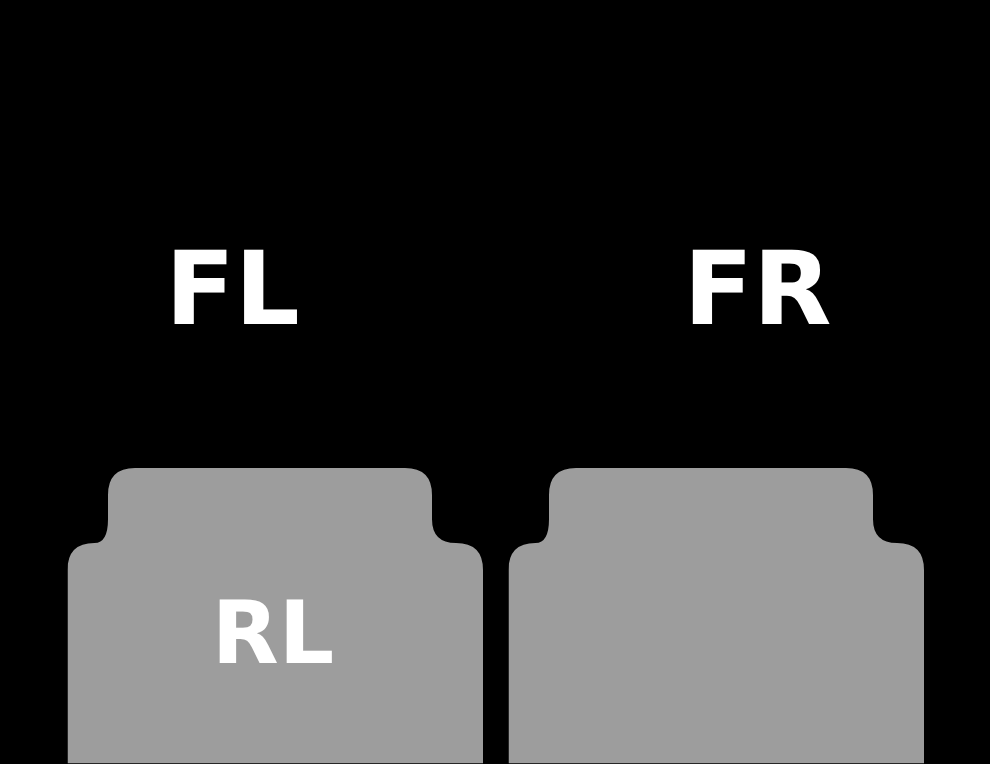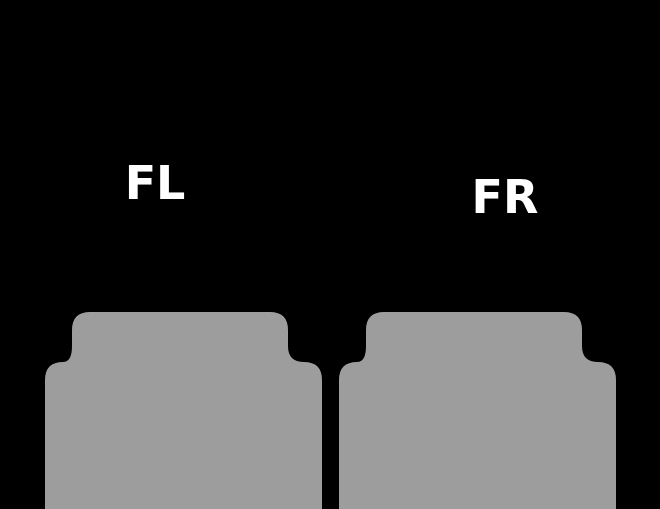--- a/index.html
+++ b/index.html
@@ -17,46 +17,47 @@
   }
   .pos-label {
     position: absolute;
     color: #ffffff;
     font-weight: bold;
     text-align: center;
     line-height: 1;
     user-select: none;
   }
   .pos-label.front {
-    font-size: 46px;
+    font-size: 68px;
     width: 120px;
   }
   .pos-label.rear {
     font-size: 58px;
     width: 120px;
   }
   .mat {
     position: absolute;
     width: 277px;
     height: 200px;
     display: block;
   }
 </style>
 </head>
 <body>
 
 <div id="stage">
 
   <div class="pos-label front" style="left:95px; top:160px;">FL</div>
 
-  <div class="pos-label front" style="left:445px; top:160px;margin-top:14px;">FR</div>
+  <div class="pos-label front" style="left:445px; top:160px;">FR</div>
 
   <svg class="mat" style="left:45px; top:312px;" viewBox="0 0 277 200">
     <path d="M 45 0 L 225 0 Q 243 0 243 18 L 243 34 Q 243 50 259 50 Q 277 50 277 68 L 277 200 L 0 200 L 0 68 Q 0 50 18 50 Q 27 50 27 34 L 27 18 Q 27 0 45 0 Z" fill="#9d9d9d"></path>
   </svg>
 
   <svg class="mat" style="left:339px; top:312px;" viewBox="0 0 277 200">
     <path d="M 45 0 L 225 0 Q 243 0 243 18 L 243 34 Q 243 50 259 50 Q 277 50 277 68 L 277 200 L 0 200 L 0 68 Q 0 50 18 50 Q 27 50 27 34 L 27 18 Q 27 0 45 0 Z" fill="#9d9d9d"></path>
   </svg>
 
+  <div class="pos-label rear" style="left:122px; top:393px;">RL</div>
 
 
 </div>
 
 </body></html>

